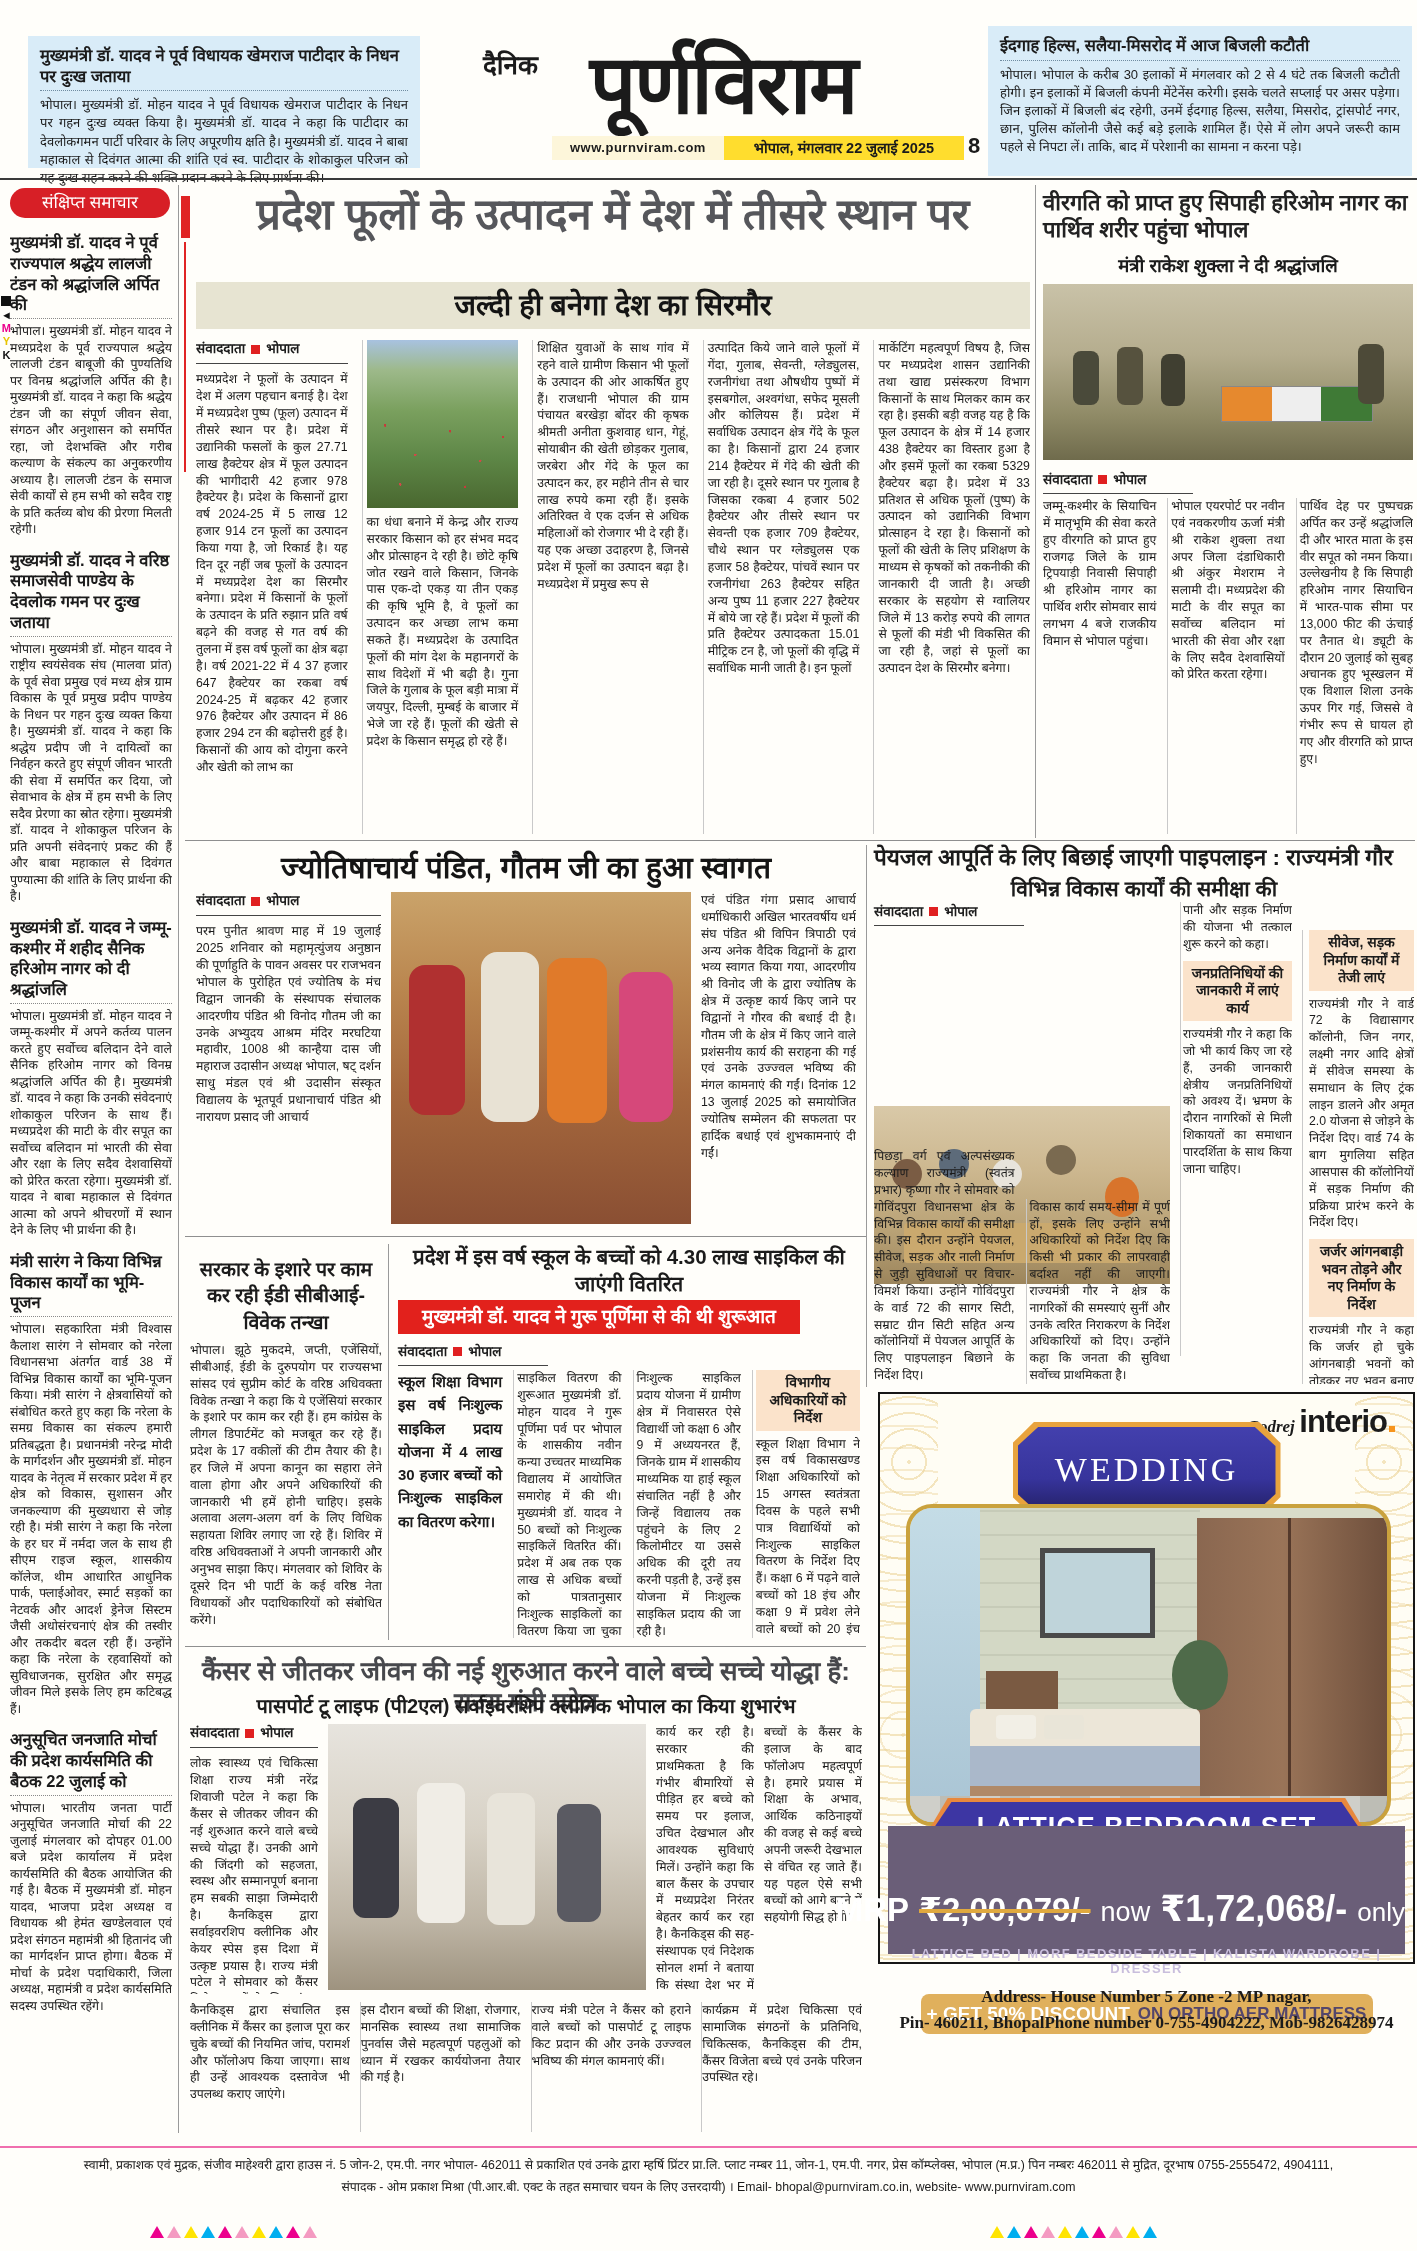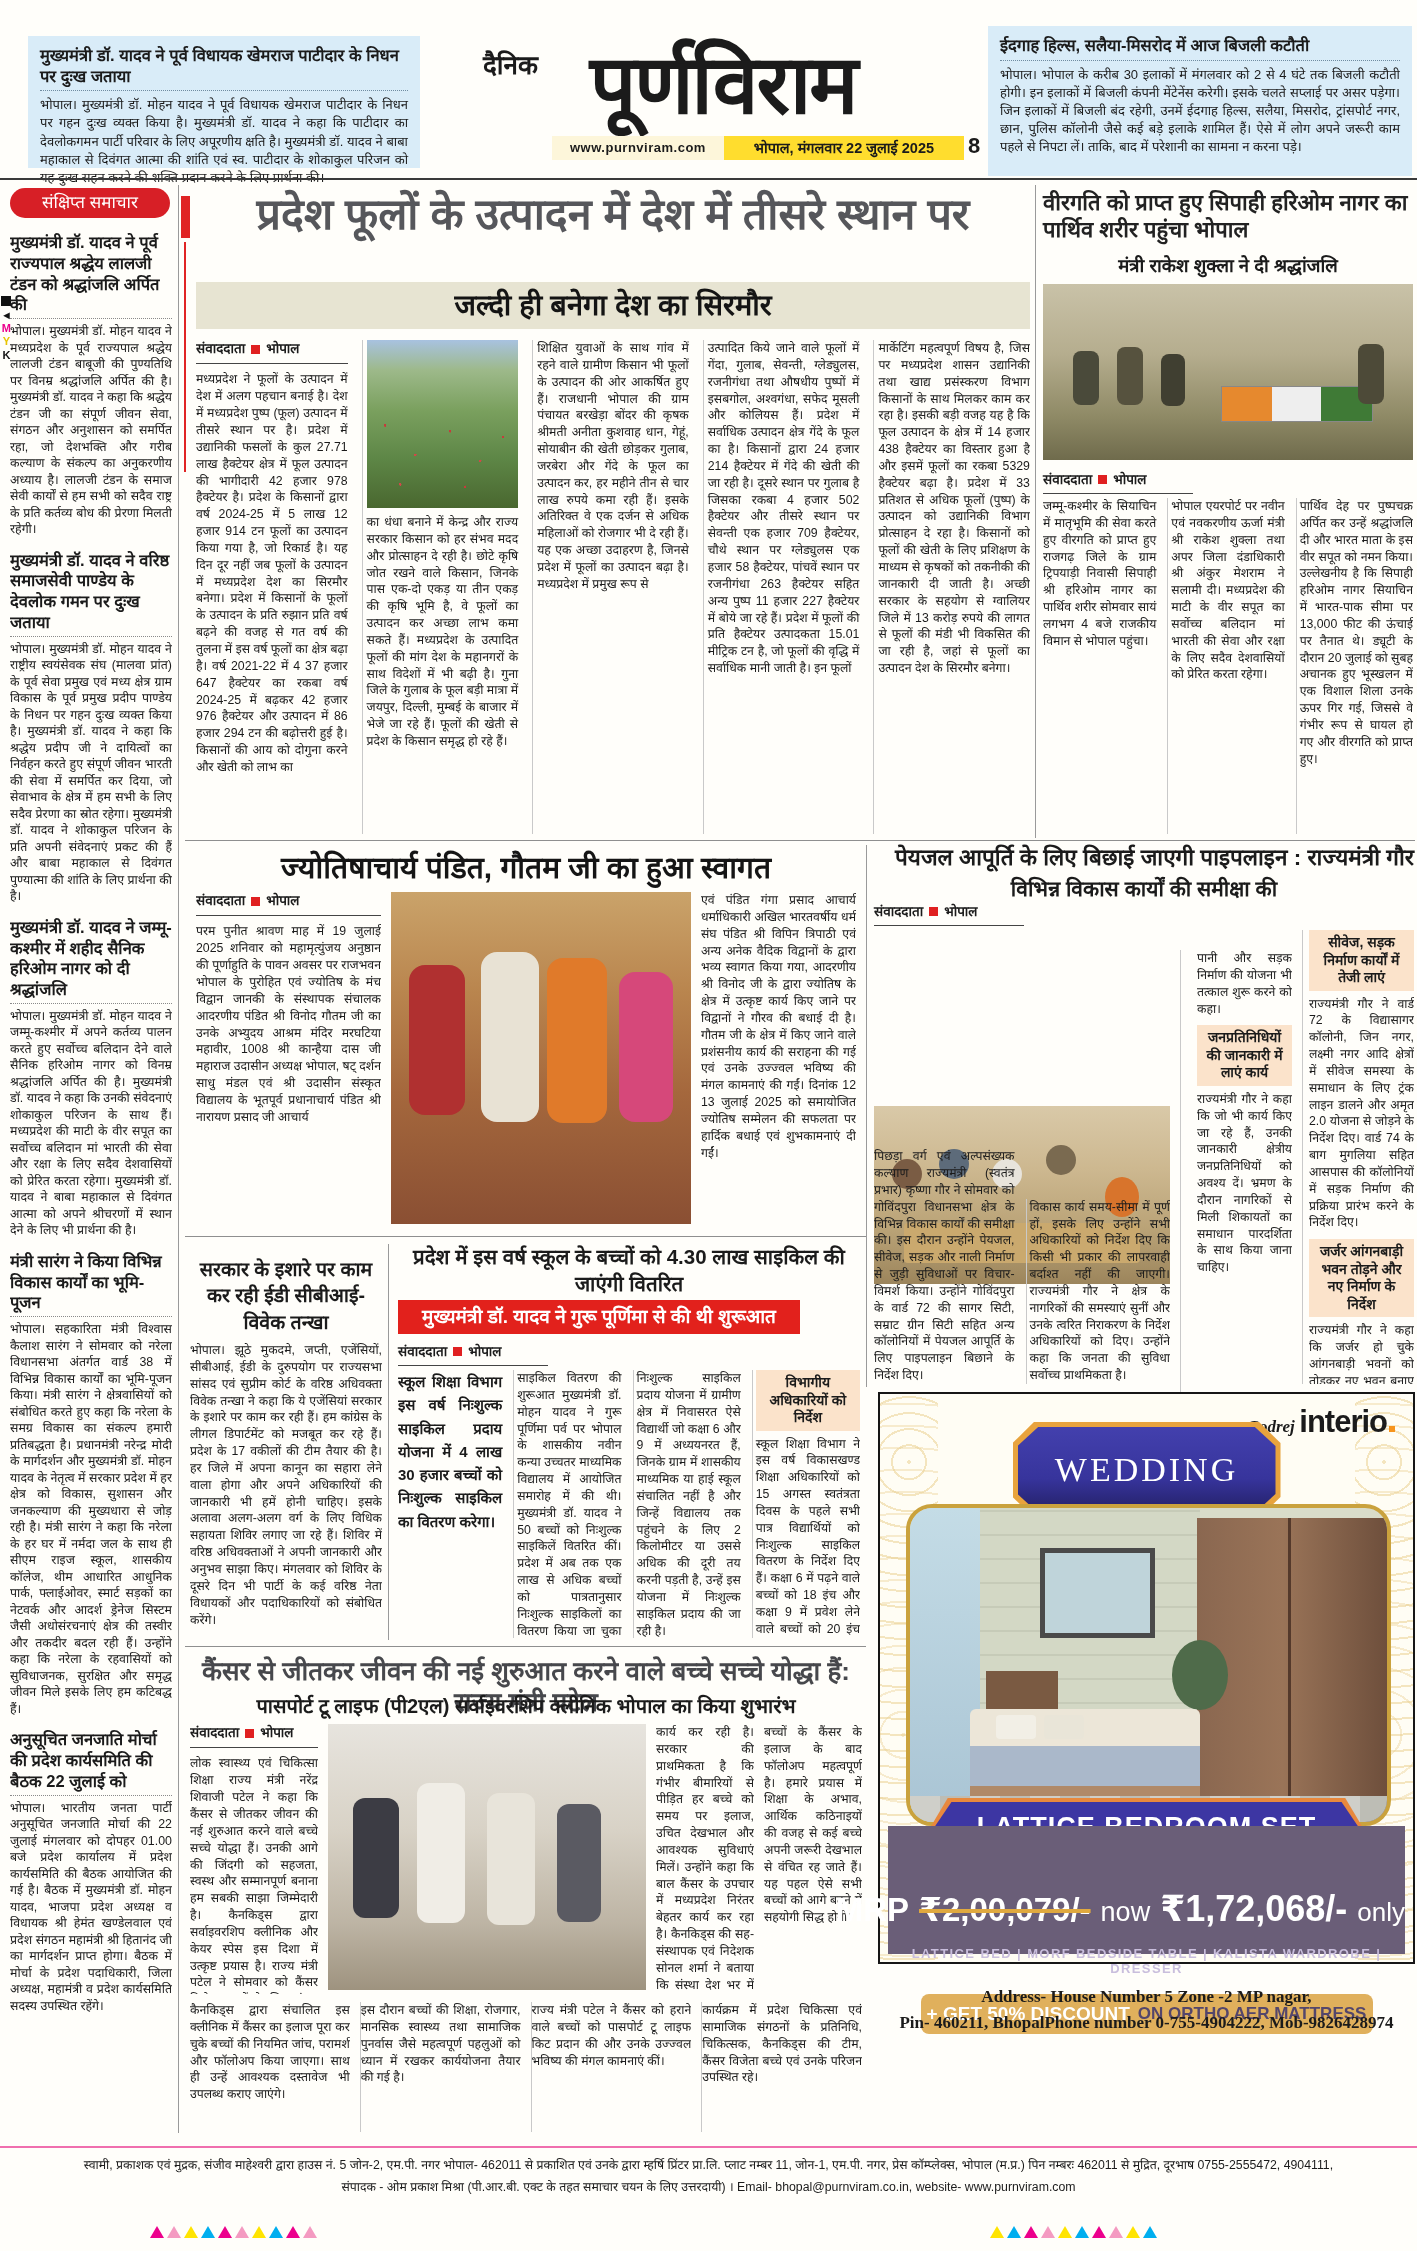--- a/index.html
+++ b/index.html
@@ -40,21 +40,21 @@
   .photo{position:relative;overflow:hidden;background:#b9b3a4;}
   .blob{position:absolute;border-radius:50%;}
   
   .flower-head{font-size:43px;font-weight:bold;color:#56575b;text-align:center;line-height:1.05;}
   .flower-sub{background:#e7e4d2;text-align:center;font-size:29px;font-weight:bold;color:#141414;line-height:47px;}
   
   .martyr-head{font-size:22px;font-weight:bold;text-align:left;line-height:1.22;color:#222;}
   .martyr-sub{font-size:18.5px;font-weight:bold;text-align:center;}
   
   .mid-head{font-size:30px;font-weight:bold;text-align:center;color:#151515;}
-  .pipe-head{font-size:22.5px;font-weight:bold;text-align:right;line-height:1.2;}
+  .pipe-head{font-size:22.5px;font-weight:bold;text-align:left;line-height:1.2;}
   .pipe-sub{font-size:21px;font-weight:bold;text-align:center;}
   .ed-head{font-size:19.5px;font-weight:bold;text-align:center;line-height:1.35;}
   .cyc-head{font-size:20.5px;font-weight:bold;text-align:center;line-height:1.3;}
   .red-banner{background:#e2211c;color:#fff;font-size:19px;font-weight:bold;text-align:center;line-height:34px;height:34px;}
   .lead-bold{font-size:15px;font-weight:bold;line-height:1.55;text-align:justify;}
   .cancer-head{font-size:26px;font-weight:bold;color:#47484c;text-align:center;line-height:1.2;}
   .cancer-sub{font-size:20px;font-weight:bold;text-align:center;}
   
   .ad{border:2px solid #161616;background:#fffdf4;box-sizing:border-box;}
   .paisley{position:absolute;top:0;bottom:0;width:58px;opacity:.5;
@@ -261,21 +261,21 @@
     <div class="blob" style="left:22%;top:24%;width:30px;height:30px;background:#5d6b7a;"></div>
     <div class="blob" style="left:40%;top:30%;width:30px;height:30px;background:#e8e4dc;"></div>
     <div class="blob" style="left:58%;top:22%;width:30px;height:30px;background:#7a6a50;"></div>
     <div class="blob" style="left:78%;top:40%;width:34px;height:40px;background:#d8742c;"></div>
     <div class="abs" style="left:10%;top:66%;width:80%;height:22%;background:#caa96e;border-radius:4px;"></div>
   </div>
   <div class="abs cols" style="left:874px;top:1116px;width:296px;height:268px;gap:8px;align-items:flex-end;">
     <div class="col" style="flex:1;padding-right:3px;"><span>पिछड़ा वर्ग एवं अल्पसंख्यक कल्याण राज्यमंत्री (स्वतंत्र प्रभार) कृष्णा गौर ने सोमवार को गोविंदपुरा विधानसभा क्षेत्र के विभिन्न विकास कार्यों की समीक्षा की। इस दौरान उन्होंने पेयजल, सीवेज, सड़क और नाली निर्माण से जुड़ी सुविधाओं पर विचार-विमर्श किया। उन्होंने गोविंदपुरा के वार्ड 72 की सागर सिटी, सम्राट ग्रीन सिटी सहित अन्य कॉलोनियों में पेयजल आपूर्ति के लिए पाइपलाइन बिछाने के निर्देश दिए।</span></div>
     <div class="col" style="flex:1;padding-left:3px;"><span>विकास कार्य समय-सीमा में पूर्ण हों, इसके लिए उन्होंने सभी अधिकारियों को निर्देश दिए कि किसी भी प्रकार की लापरवाही बर्दाश्त नहीं की जाएगी। राज्यमंत्री गौर ने क्षेत्र के नागरिकों की समस्याएं सुनीं और उनके त्वरित निराकरण के निर्देश अधिकारियों को दिए। उन्होंने कहा कि जनता की सुविधा सर्वोच्च प्राथमिकता है।</span></div>
   </div>
-  <div class="abs col" style="left:1180px;top:950px;width:112px;height:454px;border-left:1px solid #c9c9c9;padding-left:16px;">
+  <div class="abs col" style="left:1180px;top:902px;width:112px;height:454px;border-left:1px solid #c9c9c9;padding-left:2px;">
     <span>पानी और सड़क निर्माण की योजना भी तत्काल शुरू करने को कहा।</span>
     <div class="peach">जनप्रतिनिधियों की जानकारी में लाएं कार्य</div>
     <span>राज्यमंत्री गौर ने कहा कि जो भी कार्य किए जा रहे हैं, उनकी जानकारी क्षेत्रीय जनप्रतिनिधियों को अवश्य दें। भ्रमण के दौरान नागरिकों से मिली शिकायतों का समाधान पारदर्शिता के साथ किया जाना चाहिए।</span>
   </div>
   <div class="abs col" style="left:1302px;top:930px;width:112px;height:454px;border-left:1px solid #c9c9c9;padding-left:6px;">
     <div class="peach" style="margin-top:0;">सीवेज, सड़क निर्माण कार्यों में तेजी लाएं</div>
     <span>राज्यमंत्री गौर ने वार्ड 72 के विद्यासागर कॉलोनी, जिन नगर, लक्ष्मी नगर आदि क्षेत्रों में सीवेज समस्या के समाधान के लिए ट्रंक लाइन डालने और अमृत 2.0 योजना से जोड़ने के निर्देश दिए। वार्ड 74 के बाग मुगलिया सहित आसपास की कॉलोनियों में सड़क निर्माण की प्रक्रिया प्रारंभ करने के निर्देश दिए।</span>
     <div class="peach">जर्जर आंगनबाड़ी भवन तोड़ने और नए निर्माण के निर्देश</div>
     <span>राज्यमंत्री गौर ने कहा कि जर्जर हो चुके आंगनबाड़ी भवनों को तोड़कर नए भवन बनाए जाएं। इसके लिए अधिकारियों को प्राथमिकता से कार्ययोजना तैयार करने के निर्देश दिए।</span>
   </div>

